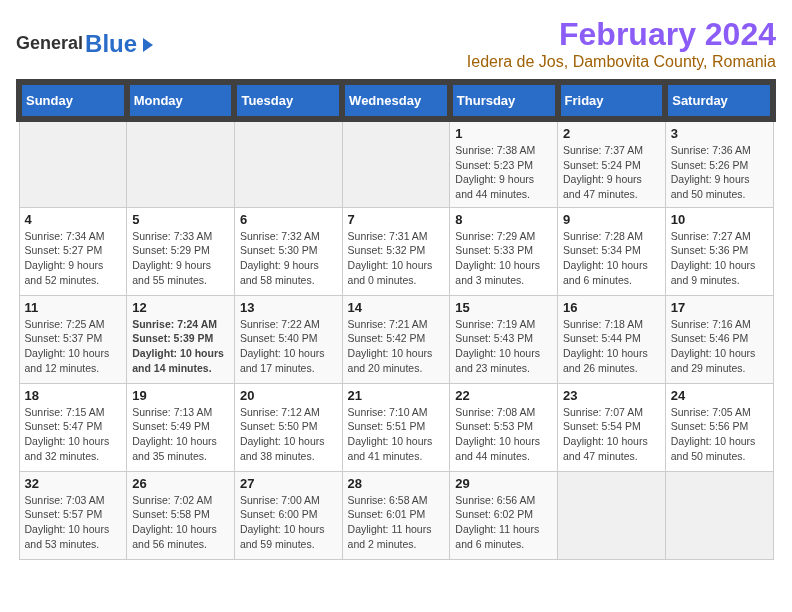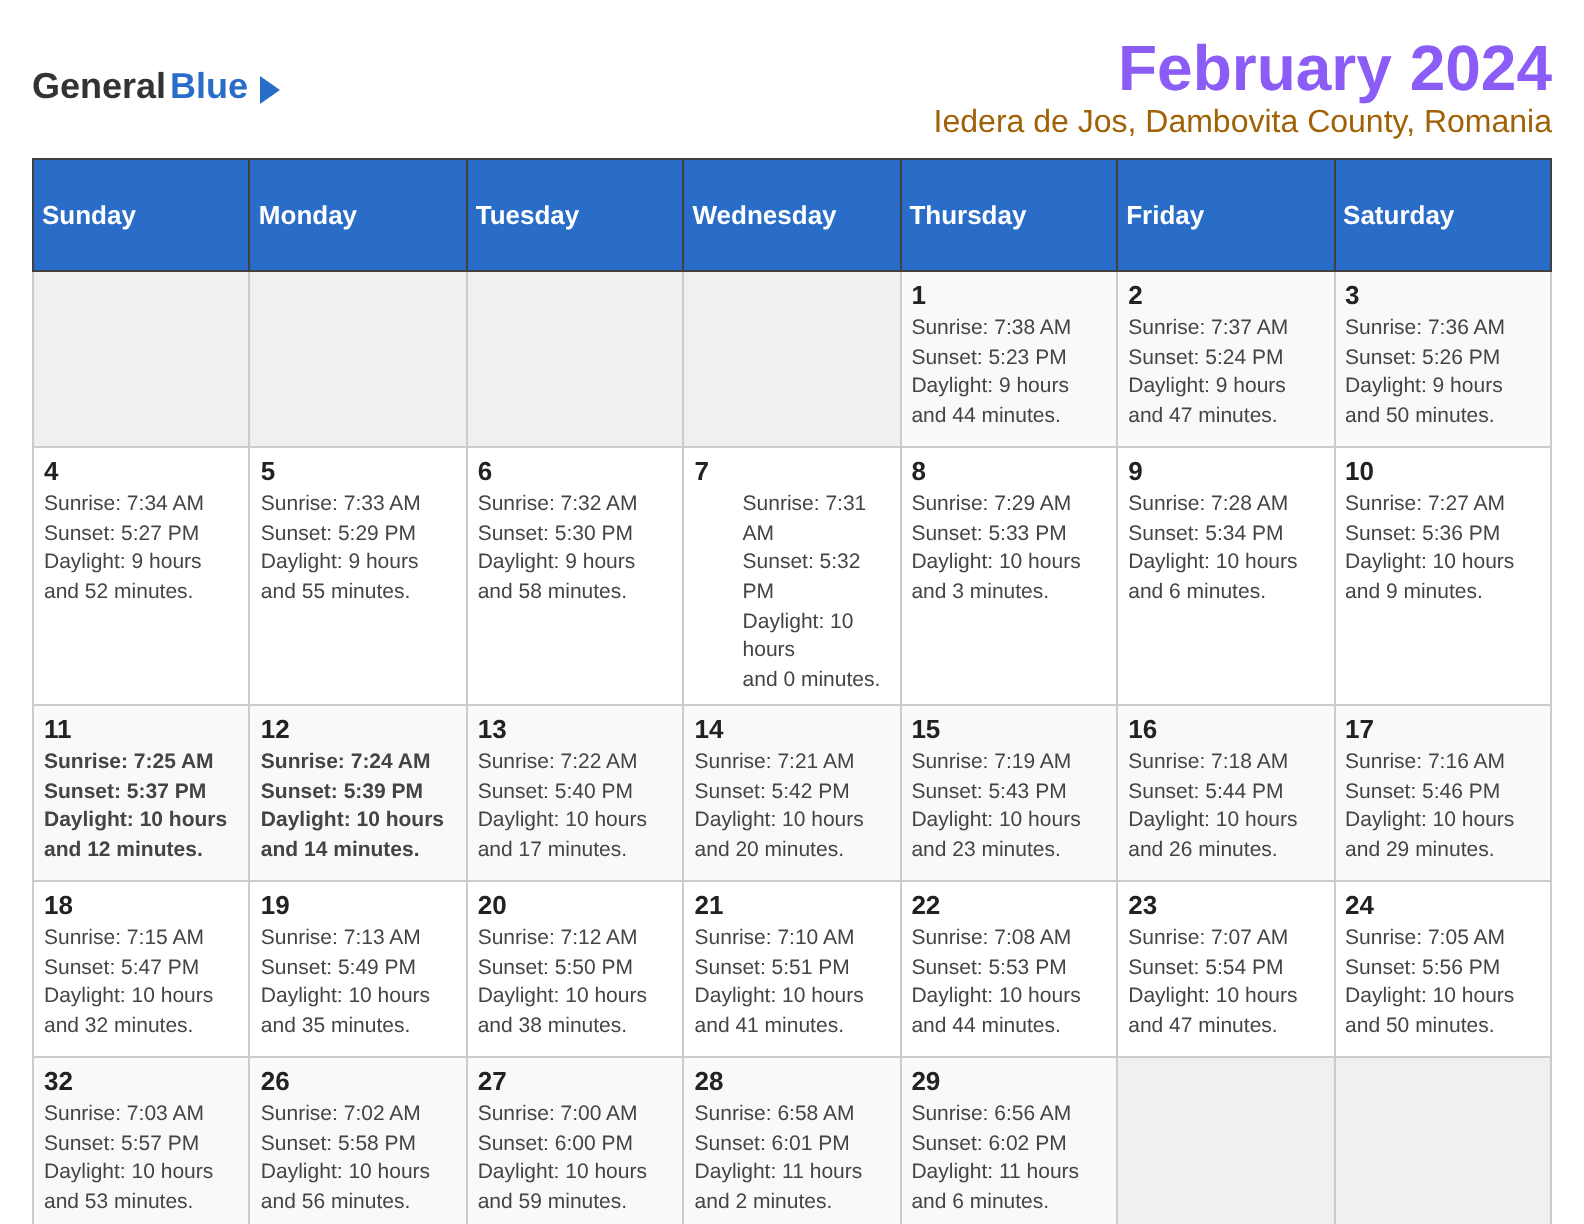--- a/index.html
+++ b/index.html
@@ -25,21 +25,21 @@
       display: flex;
       align-items: center;
       gap: 2px;
     }
     .logo-general {
       font-size: 18px;
       font-weight: bold;
       color: #333;
     }
     .logo-blue {
-      font-size: 18px;
+      font-size: 24px;
       font-weight: bold;
       color: #2a6dc9;
     }
     .logo-arrow {
       width: 0;
       height: 0;
       border-left: 10px solid #2a6dc9;
       border-top: 7px solid transparent;
       border-bottom: 7px solid transparent;
       margin-left: 4px;
@@ -60,22 +60,22 @@
     table {
       width: 100%;
       border-collapse: collapse;
       table-layout: fixed;
     }
     thead tr th {
       background-color: #2a6dc9;
       color: #fff;
       font-size: 13px;
       font-weight: bold;
-      padding: 20px 4px;
-      border: 1px solid #404040;
+      padding: 8px 4px;
+      border: 6px solid #404040;
       text-align: left;
     }
     tbody tr td {
       vertical-align: top;
       padding: 4px 5px;
       border: 1px solid #ccc;
       font-size: 11px;
       color: #333;
       height: 88px;
       background: #fff;
@@ -172,21 +172,21 @@
         </td>
         <td>
           <div class="day-num">6</div>
           <div class="day-info" style="white-space: pre-line;">Sunrise: 7:32 AM
 Sunset: 5:30 PM
 Daylight: 9 hours
 and 58 minutes.</div>
         </td>
         <td>
           <div class="day-num">7</div>
-          <div class="day-info" style="white-space: pre-line; margin-left: 24px;">Sunrise: 7:31 AM
+          <div class="day-info" style="white-space: pre-line;">Sunrise: 7:31 AM
 Sunset: 5:32 PM
 Daylight: 10 hours
 and 0 minutes.</div>
         </td>
         <td>
           <div class="day-num">8</div>
           <div class="day-info" style="white-space: pre-line;">Sunrise: 7:29 AM
 Sunset: 5:33 PM
 Daylight: 10 hours
 and 3 minutes.</div>
@@ -202,21 +202,21 @@
           <div class="day-num">10</div>
           <div class="day-info" style="white-space: pre-line;">Sunrise: 7:27 AM
 Sunset: 5:36 PM
 Daylight: 10 hours
 and 9 minutes.</div>
         </td>
       </tr>
       <tr>
         <td>
           <div class="day-num">11</div>
-          <div class="day-info" style="white-space: pre-line; font-weight: bold;">Sunrise: 7:25 AM
+          <div class="day-info" style="white-space: pre-line;">Sunrise: 7:25 AM
 Sunset: 5:37 PM
 Daylight: 10 hours
 and 12 minutes.</div>
         </td>
         <td>
           <div class="day-num">12</div>
           <div class="day-info" style="white-space: pre-line; font-weight: bold;">Sunrise: 7:24 AM
 Sunset: 5:39 PM
 Daylight: 10 hours
 and 14 minutes.</div>

